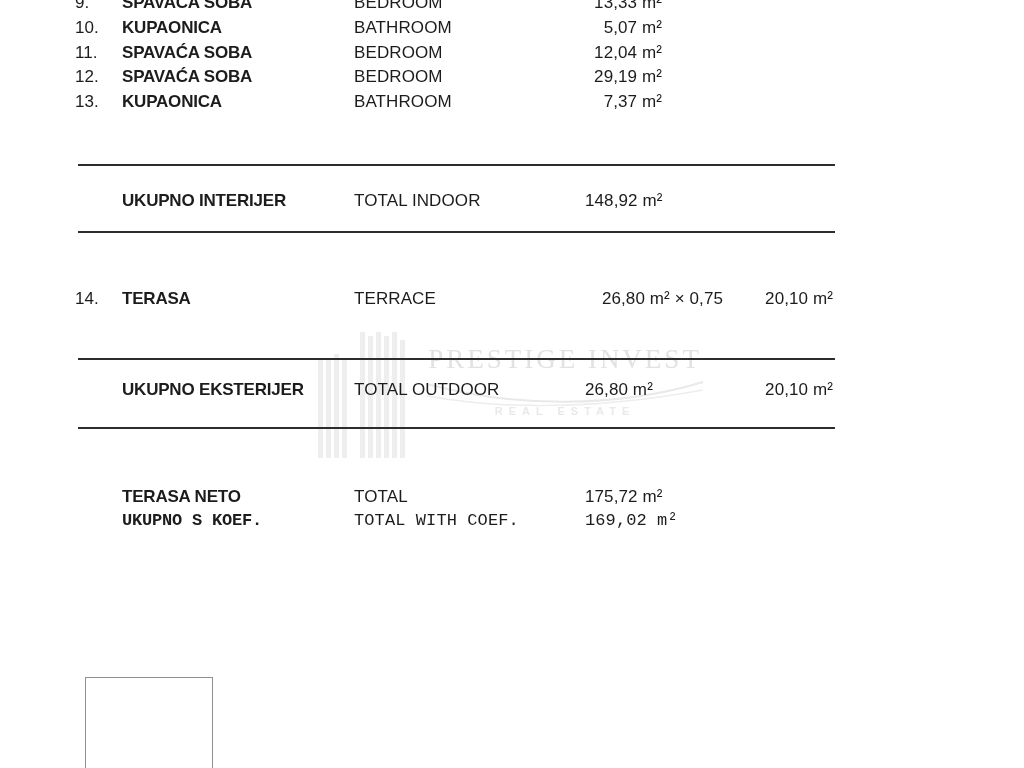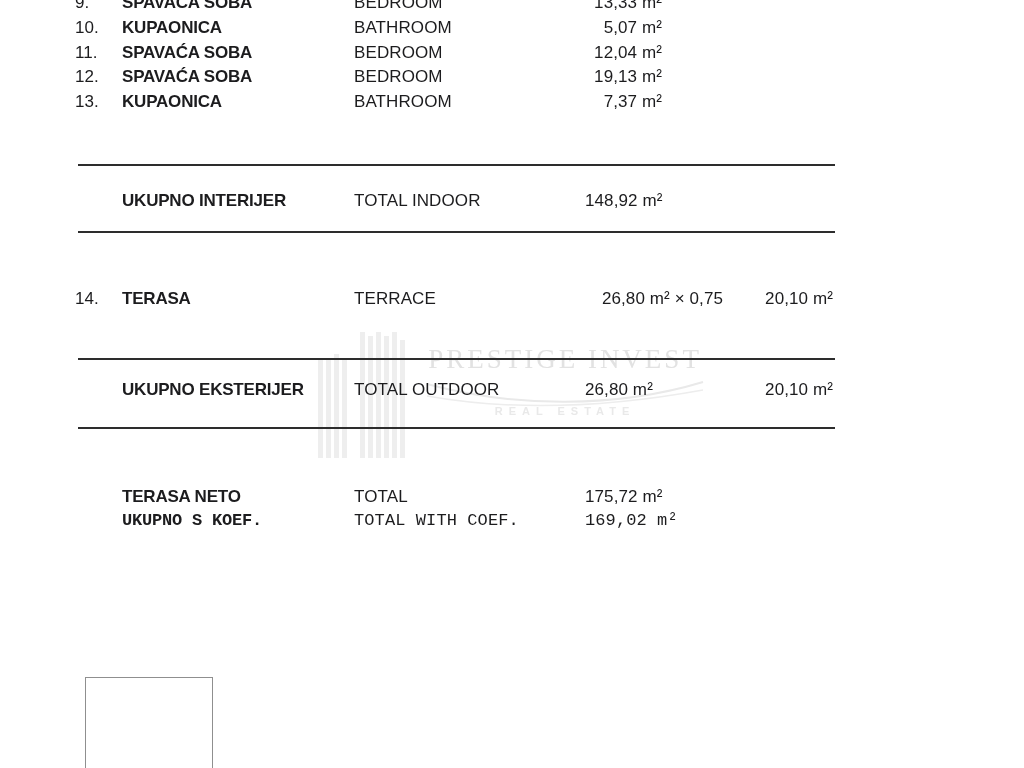--- a/index.html
+++ b/index.html
@@ -85,21 +85,21 @@
   <div class="row" style="top:43px;">
     <span class="c-num">11.</span>
     <span class="c-hr">SPAVAĆA SOBA</span>
     <span class="c-en">BEDROOM</span>
     <span class="c-val">12,04 m²</span>
   </div>
   <div class="row" style="top:67px;">
     <span class="c-num">12.</span>
     <span class="c-hr">SPAVAĆA SOBA</span>
     <span class="c-en">BEDROOM</span>
-    <span class="c-val">19,13 m²</span>
+    <span class="c-val">29,19 m²</span>
   </div>
   <div class="row" style="top:92px;text-align:right;">
     <span class="c-num">13.</span>
     <span class="c-hr">KUPAONICA</span>
     <span class="c-en">BATHROOM</span>
     <span class="c-val">7,37 m²</span>
   </div>
 
   <div class="rule" style="top:164px;"></div>
 

